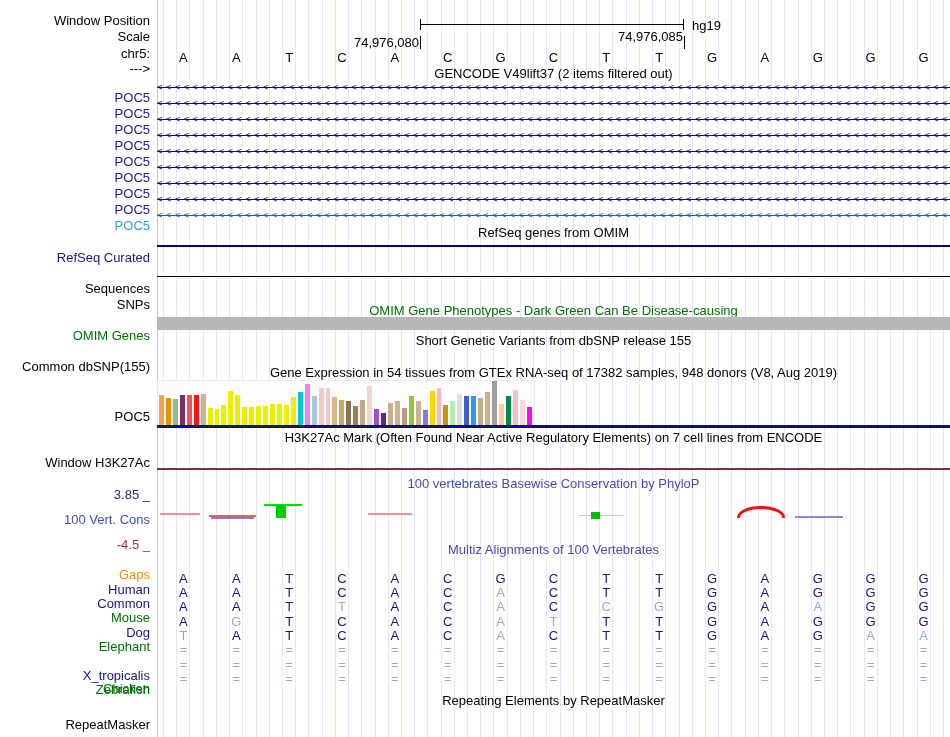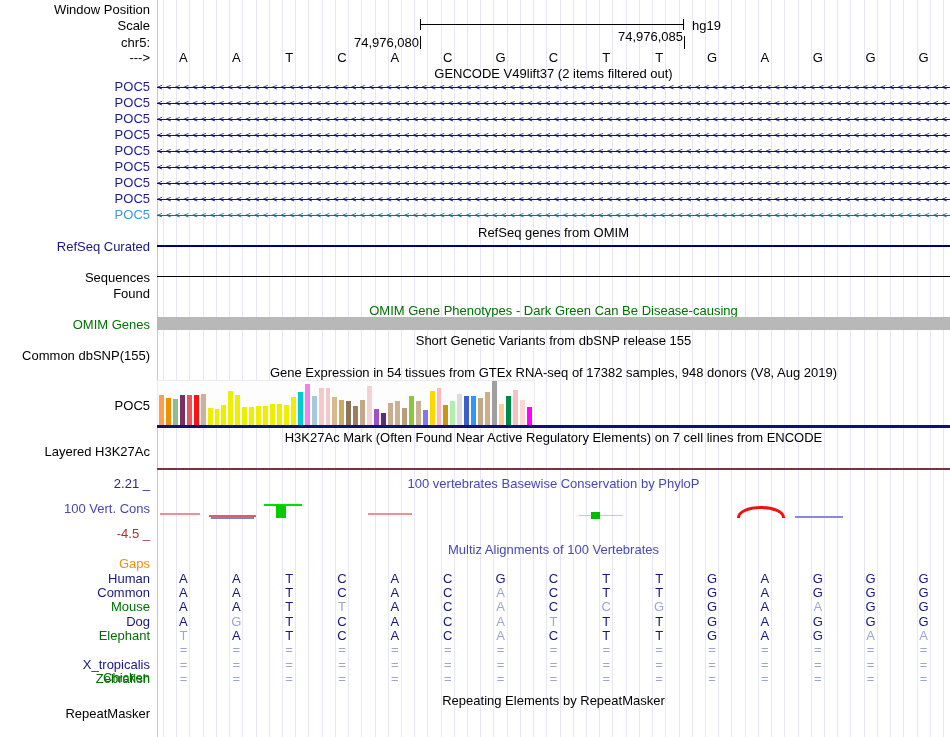--- a/index.html
+++ b/index.html
@@ -1,21 +1,21 @@
 <!DOCTYPE html>
 <html><head>
 <meta charset="utf-8">
 <style>
   html,body{margin:0;padding:0;background:#fff;}
   #screen{position:relative;width:950px;height:737px;background:#ffffff;
     font-family:"Liberation Sans",sans-serif;font-size:13px;color:#000;overflow:hidden;}
   .grid{position:absolute;left:163px;top:0;width:787px;height:737px;
     background:repeating-linear-gradient(to right,#e6e6f6 0 1px,transparent 1px 13.22px);}
   .startline{position:absolute;left:157px;top:0;width:1px;height:737px;background:#ffb0b0;}
-  .tlabel{position:absolute;left:0;width:150px;text-align:right;white-space:nowrap;line-height:15px;}
+  .tlabel{position:absolute;left:0;width:150px;text-align:right;white-space:nowrap;line-height:15px;margin-top:11px;}
   .title{position:absolute;left:157px;width:793px;text-align:center;white-space:nowrap;line-height:15px;}
   .hline{position:absolute;}
   .navy{color:#17177e;} .green{color:#007000;} .orange{color:#f09000;}
   .blue{color:#4848b2;} .maroon{color:#a03434;} .dkblue{color:#28287e;}
   .cells{position:absolute;left:157px;width:793px;display:flex;line-height:15px;}
   .cells span{flex:1;text-align:center;}
   .aln-strong{color:#15157e;} .aln-dim{color:#9aa7cf;}
   .generow{position:absolute;left:157px;width:793px;height:12px;overflow:hidden;white-space:nowrap;
     font-family:"DejaVu Sans Mono",monospace;font-size:9px;letter-spacing:3.4px;line-height:12px;}
   .gtex-panel{position:absolute;left:157px;top:380px;width:378px;height:45px;background:#fdfdfd;
@@ -87,21 +87,21 @@
       <div class="tlabel" style="top: 207px; color: rgb(59, 156, 217);">POC5</div>
       <div class="generow" style="top: 209px; color: rgb(10, 109, 158); background: linear-gradient(rgb(10, 109, 158), rgb(10, 109, 158)) 0px 6px / 100% 1px repeat-x;">&lt;&lt;&lt;&lt;&lt;&lt;&lt;&lt;&lt;&lt;&lt;&lt;&lt;&lt;&lt;&lt;&lt;&lt;&lt;&lt;&lt;&lt;&lt;&lt;&lt;&lt;&lt;&lt;&lt;&lt;&lt;&lt;&lt;&lt;&lt;&lt;&lt;&lt;&lt;&lt;&lt;&lt;&lt;&lt;&lt;&lt;&lt;&lt;&lt;&lt;&lt;&lt;&lt;&lt;&lt;&lt;&lt;&lt;&lt;&lt;&lt;&lt;&lt;&lt;&lt;&lt;&lt;&lt;&lt;&lt;&lt;&lt;&lt;&lt;&lt;&lt;&lt;&lt;&lt;&lt;&lt;&lt;&lt;&lt;&lt;&lt;&lt;&lt;&lt;&lt;&lt;&lt;</div>
     </div>
 
   <div class="title" style="top:225px">RefSeq genes from OMIM</div>
   <div class="tlabel navy" style="top:239px">RefSeq Curated</div>
   <div class="hline" style="left:157px;top:245px;width:793px;height:2px;background:#000080"></div>
 
   <div class="tlabel" style="top:270px">Sequences</div>
   <div class="hline" style="left:157px;top:276px;width:793px;height:1px;background:#000"></div>
-  <div class="tlabel" style="top:286px">Found</div>
+  <div class="tlabel" style="top:286px">SNPs</div>
 
   <div class="title green" style="top:303px">OMIM Gene Phenotypes - Dark Green Can Be Disease-causing</div>
   <div class="tlabel green" style="top:317px">OMIM Genes</div>
   <div class="hline" style="left:157px;top:317px;width:793px;height:13px;background:#b8b8b8"></div>
 
   <div class="title" style="top:333px">Short Genetic Variants from dbSNP release 155</div>
   <div class="tlabel" style="top:348px">Common dbSNP(155)</div>
 
   <div class="title" style="top:365px">Gene Expression in 54 tissues from GTEx RNA-seq of 17382 samples, 948 donors (V8, Aug 2019)</div>
   <div class="tlabel" style="top:398px">POC5</div>
@@ -157,24 +157,24 @@
       <i style="height: 44px; background: rgb(160, 160, 160);"></i>
       <i style="height: 21px; background: rgb(255, 204, 153);"></i>
       <i style="height: 29px; background: rgb(0, 136, 75);"></i>
       <i style="height: 35px; background: rgb(244, 194, 194);"></i>
       <i style="height: 25px; background: rgb(248, 215, 215);"></i>
       <i style="height: 18px; background: rgb(255, 0, 255);"></i>
     </div>
   <div class="hline" style="left:157px;top:425px;width:793px;height:3px;background:#10107a"></div>
 
   <div class="title" style="top:430px">H3K27Ac Mark (Often Found Near Active Regulatory Elements) on 7 cell lines from ENCODE</div>
-  <div class="tlabel" style="top:444px">Layered H3K27Ac</div>
+  <div class="tlabel" style="top:444px">Window H3K27Ac</div>
   <div class="hline" style="left:157px;top:468px;width:793px;height:2px;background:#7e3040"></div>
 
-  <div class="tlabel dkblue" style="top:476px">2.21 _</div>
+  <div class="tlabel dkblue" style="top:476px">3.85 _</div>
   <div class="title blue" style="top:476px">100 vertebrates Basewise Conservation by PhyloP</div>
   <div class="tlabel blue" style="top:501px">100 Vert. Cons</div>
   <div class="tlabel maroon" style="top:526px">-4.5 _</div>
   <div id="cons-marks">
       <div class="mark" style="left: 160px; top: 513px; width: 40px; height: 2px; background: rgb(240, 144, 144);"></div>
       <div class="mark" style="left: 209px; top: 515px; width: 47px; height: 2px; background: rgb(224, 96, 96);"></div>
       <div class="mark" style="left: 211px; top: 517px; width: 43px; height: 2px; background: rgb(128, 128, 204);"></div>
       <div class="mark" style="left: 264px; top: 504px; width: 38px; height: 2px; background: rgb(0, 221, 0);"></div>
       <div class="mark" style="left: 276px; top: 505px; width: 10px; height: 13px; background: rgb(0, 204, 0);"></div>
       <div class="mark" style="left: 368px; top: 513px; width: 44px; height: 2px; background: rgb(240, 144, 144);"></div>

